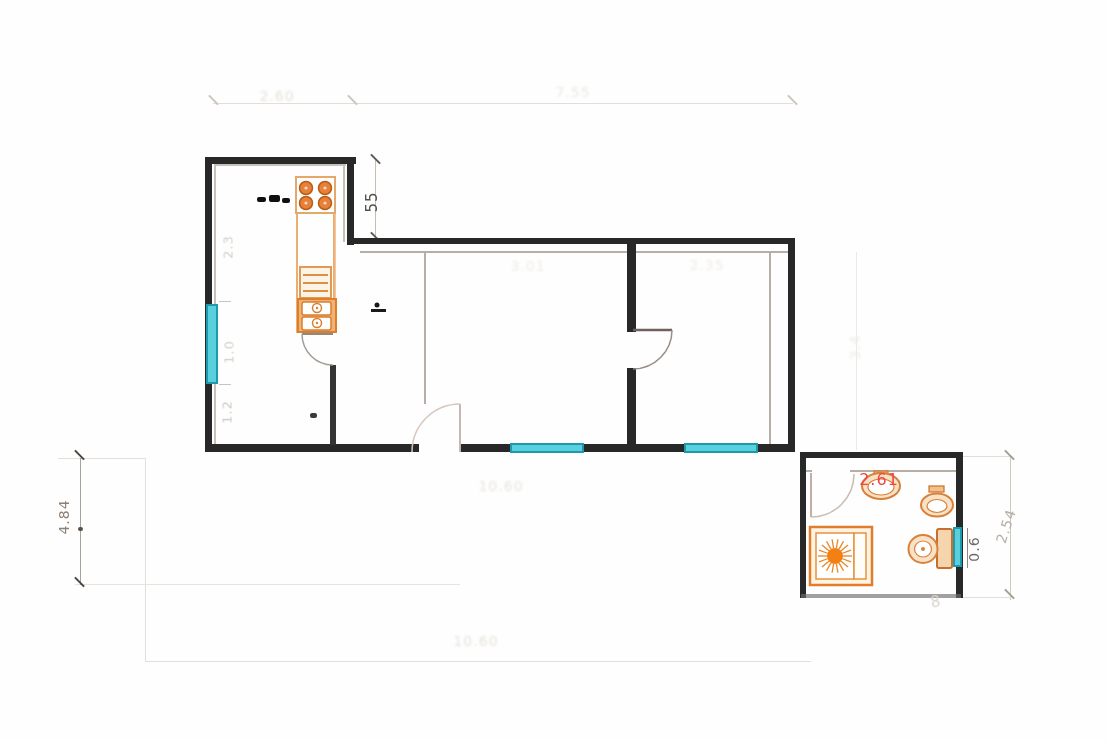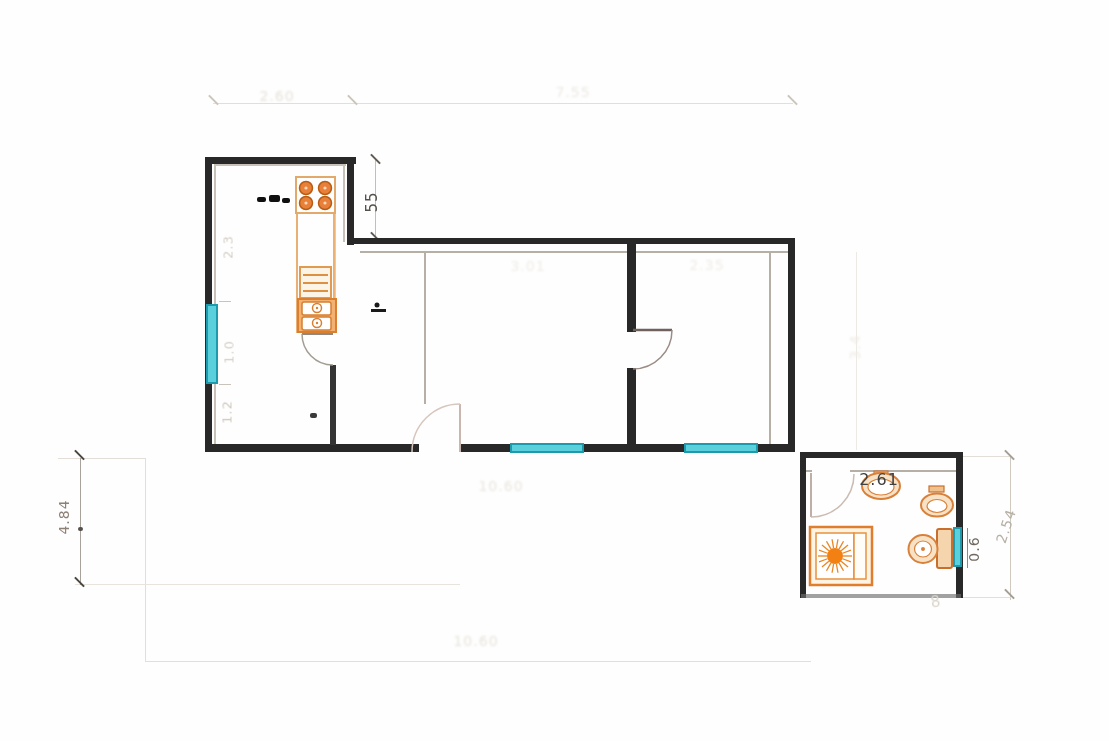--- a/index.html
+++ b/index.html
@@ -194,18 +194,18 @@
   <div class="dim" style="left:573px;top:92px;transform:translate(-50%,-50%);color:#edeae4;filter:blur(1.2px);">7.55</div>
   <div class="dim" style="left:372px;top:202px;transform:translate(-50%,-50%) rotate(-90deg);color:#57514b;font-size:15px;">55</div>
   <div class="dim" style="left:228px;top:247px;transform:translate(-50%,-50%) rotate(-90deg);color:#d6d0c7;font-size:13px;filter:blur(.5px);">2.3</div>
   <div class="dim" style="left:229px;top:352px;transform:translate(-50%,-50%) rotate(-90deg);color:#d6d0c7;font-size:13px;filter:blur(.5px);">1.0</div>
   <div class="dim" style="left:227px;top:412px;transform:translate(-50%,-50%) rotate(-90deg);color:#cfc9bf;font-size:13px;filter:blur(.5px);">1.2</div>
   <div class="dim" style="left:64px;top:517px;transform:translate(-50%,-50%) rotate(-90deg);color:#8d8176;">4.84</div>
   <div class="dim" style="left:528px;top:266px;transform:translate(-50%,-50%);color:#f0ede7;filter:blur(1.2px);">3.01</div>
   <div class="dim" style="left:707px;top:265px;transform:translate(-50%,-50%);color:#f0ede7;filter:blur(1.2px);">2.35</div>
   <div class="dim" style="left:501px;top:486px;transform:translate(-50%,-50%);color:#e9e6df;filter:blur(1px);">10.60</div>
   <div class="dim" style="left:476px;top:641px;transform:translate(-50%,-50%);color:#e8e4dc;filter:blur(1px);">10.60</div>
-  <div class="dim" style="left:879px;top:479px;transform:translate(-50%,-50%);color:#404040;font-size:16px;">2.61</div>
+  <div class="dim" style="left:879px;top:479px;transform:translate(-50%,-50%);color:#ef4444;font-size:16px;">2.61</div>
   <div class="dim" style="left:974px;top:549px;transform:translate(-50%,-50%) rotate(-90deg);color:#70695f;">0.6</div>
   <div class="dim" style="left:1006px;top:526px;transform:translate(-50%,-50%) rotate(-72deg);color:#b6afa4;">2.54</div>
   <div class="dim" style="left:855px;top:347px;transform:translate(-50%,-50%) rotate(-90deg);color:#eeebe5;filter:blur(1px);">3.4</div>
   <div class="dim" style="left:936px;top:602px;transform:translate(-50%,-50%) rotate(-8deg);color:#d9d4cb;font-size:15px;filter:blur(.5px);">8</div>
 </div>
 
 </body></html>

